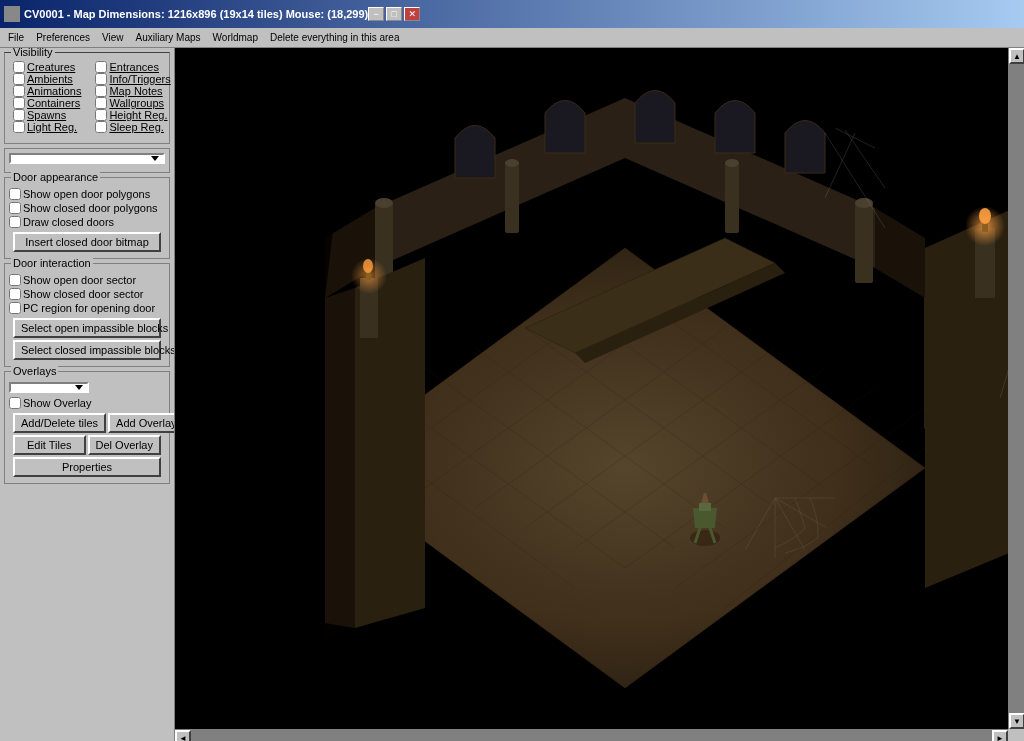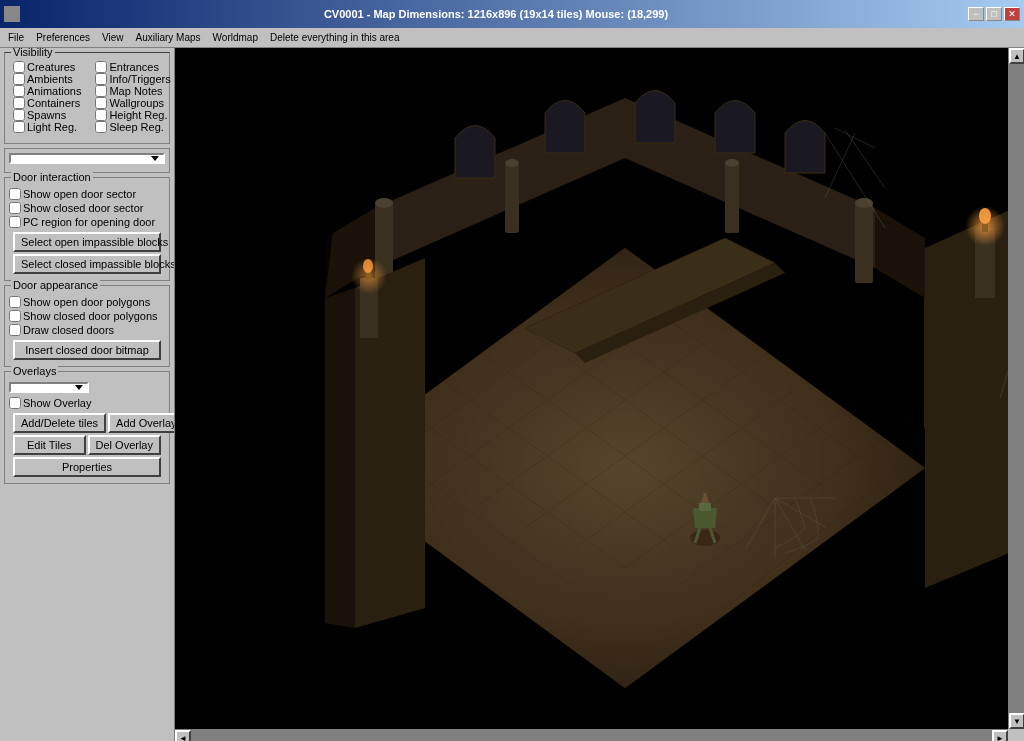--- a/index.html
+++ b/index.html
@@ -6,21 +6,21 @@
     body { width: 1024px; height: 741px; background: #c0c0c0; font-family: 'MS Sans Serif', Tahoma, sans-serif; font-size: 11px; overflow: hidden; }
     
     
     #title-bar {
       background: linear-gradient(to right, #0a246a, #a6caf0);
       color: white;
       height: 22px;
       display: flex;
       align-items: center;
       padding: 14px 4px;
-      justify-content: space-between;
+      justify-content: flex-start;
     }
     #title-text { font-size: 11px; font-weight: bold; }
     #title-buttons { display: flex; gap: 2px; }
     .title-btn {
       width: 16px; height: 14px;
       background: #c0c0c0;
       border: 1px solid #888;
       border-top-color: #fff;
       border-left-color: #fff;
       font-size: 9px;
@@ -74,20 +74,21 @@
       left: 6px;
       background: #c0c0c0;
       padding: 0 2px;
       font-size: 11px;
     }
 
     .checkbox-row {
       display: flex;
       gap: 14px;
       margin-bottom: 2px;
+      text-decoration: underline;
     }
     .checkbox-col {
       display: flex;
       flex-direction: column;
       flex: 1;
     }
     .cb-item {
       display: flex;
       align-items: center;
       gap: 2px;
@@ -313,52 +314,52 @@
     <div style="border:1px solid #808080; margin:0 4px; padding:4px;">
 
 
       <div class="dropdown" style="margin-bottom:4px;">
         <span></span>
         <span class="dropdown-arrow"></span>
       </div>
     </div>
 
     <div class="section-group">
+      <span class="group-label">Door appearance</span>
+      <label class="cb-item" style="margin-bottom:2px;">
+        <input type="checkbox" style="">
+        <span>Show open door polygons</span>
+      </label>
+      <label class="cb-item" style="margin-bottom:2px;">
+        <input type="checkbox" style="">
+        <span>Show closed door polygons</span>
+      </label>
+      <label class="cb-item" style="margin-bottom:4px;">
+        <input type="checkbox" style="">
+        <span>Draw closed doors</span>
+      </label>
+      <button class="win-btn full-width-btn">Insert closed door bitmap</button>
+    </div>
+
+    <div class="section-group">
       <span class="group-label">Door interaction</span>
       <label class="cb-item" style="margin-bottom:2px;">
         <input type="checkbox" style="">
         <span>Show open door sector</span>
       </label>
       <label class="cb-item" style="margin-bottom:2px;">
         <input type="checkbox" style="">
         <span>Show closed door sector</span>
       </label>
       <label class="cb-item" style="margin-bottom:4px;">
         <input type="checkbox" style="">
         <span>PC region for opening door</span>
       </label>
       <button class="win-btn full-width-btn" style="margin-bottom:2px;">Select open impassible blocks</button>
       <button class="win-btn full-width-btn">Select closed impassible blocks</button>
-    </div>
-
-    <div class="section-group">
-      <span class="group-label">Door appearance</span>
-      <label class="cb-item" style="margin-bottom:2px;">
-        <input type="checkbox" style="">
-        <span>Show open door polygons</span>
-      </label>
-      <label class="cb-item" style="margin-bottom:2px;">
-        <input type="checkbox" style="">
-        <span>Show closed door polygons</span>
-      </label>
-      <label class="cb-item" style="margin-bottom:4px;">
-        <input type="checkbox" style="">
-        <span>Draw closed doors</span>
-      </label>
-      <button class="win-btn full-width-btn">Insert closed door bitmap</button>
     </div>
 
     <div class="section-group">
       <span class="group-label">Overlays</span>
 
       <div class="dropdown" style="margin-bottom:4px; width:80px;">
         <span></span>
         <span class="dropdown-arrow"></span>
       </div>
       <label class="cb-item" style="margin-bottom:4px;">

